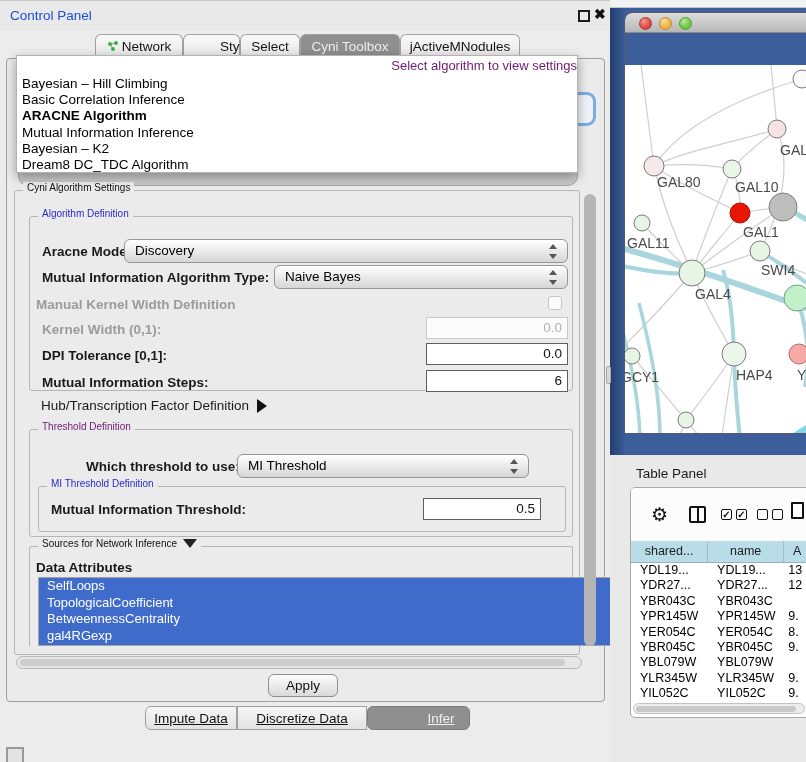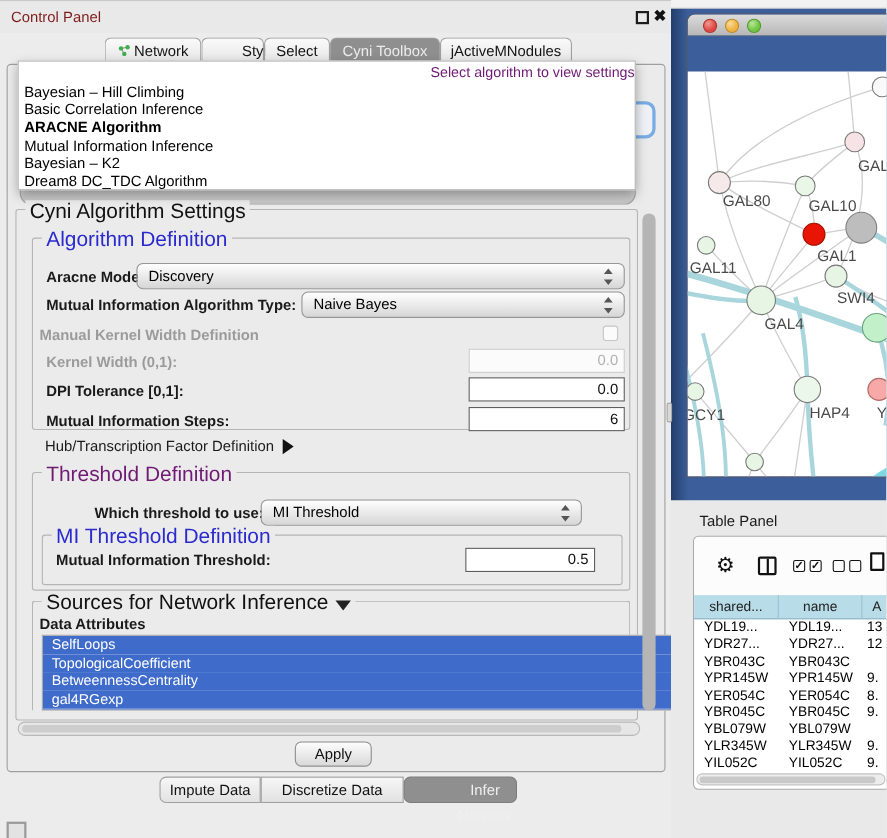--- a/index.html
+++ b/index.html
@@ -4,41 +4,41 @@
 <style>
   * { margin:0; padding:0; box-sizing:border-box; }
   html,body { background:#ececec; }
   #screen {
     position:relative; width:806px; height:762px; overflow:hidden;
     font-family:"Liberation Sans", sans-serif; background:#ececec; color:#111;
   }
   .abs { position:absolute; }
   
   .titlebar { left:0; top:0; width:610px; height:30px; background:#e9e9e9; border-top:1px solid #c9c9c9; }
-  .titlebar .ttl { position:absolute; left:10px; top:7px; font-size:13.5px; color:#7f1d1d; }
+  .titlebar .ttl { position:absolute; left:10px; top:7px; font-size:13.5px; color:#1d4ed8; }
   .float-btn { position:absolute; left:578px; top:9px; width:12px; height:12px; border:2px solid #1c1c1c; background:transparent; }
   .close-btn { position:absolute; left:594px; top:5px; font-size:14px; font-weight:bold; color:#111; }
   .tab { position:absolute; top:34px; height:25px; line-height:24px; text-align:center; font-size:13.5px;
          background:linear-gradient(#fafafa,#e4e4e4); border:1px solid #a0a0a0; border-bottom:none;
          border-radius:6px 6px 0 0; color:#141414; }
   .tab.sel { background:#8f8f8f; color:#ededed; }
   .inner-panel { left:6px; top:58px; width:599px; height:644px; background:#ebebeb; border:1px solid #9f9f9f; border-radius:4px; }
   
   .focus-btn { left:570px; top:92px; width:26px; height:34px; border-radius:9px; border:3px solid #79ace4; background:#eef2f6; }
   .combo-sliver { left:18px; top:156px; width:560px; height:30px; border:1px solid #a6a6a6; border-radius:0 0 10px 10px;
                   background:linear-gradient(#dedede,#c6c6c6); }
   
   .popup { left:16px; top:55px; width:562px; height:118px; background:#fff; border:1px solid #b3b3b3;
            box-shadow:0 4px 10px rgba(0,0,0,.35); z-index:30; }
   .popup .ph { height:20px; line-height:20px; text-align:right; color:#701a75; font-size:13px; }
   .popup li { list-style:none; height:16.2px; line-height:16.2px; font-size:13.5px; padding-left:5px; color:#000; }
   .popup li.bold { font-weight:bold; }
   
   .fset { position:absolute; border:1px solid #b5b5b5; border-radius:3px; }
-  .fset > .legend { position:absolute; top:-9px; left:8px; background:#ebebeb; padding:0 4px; font-size:19px; white-space:nowrap; }
+  .fset > .legend { position:absolute; top:-9px; left:8px; background:#ebebeb; padding:0 4px; font-size:10px; white-space:nowrap; }
   .leg-blue { color:#2a2ace; }
   .leg-green { color:#701a75; }
   .lbl { position:absolute; font-size:13.5px; font-weight:bold; color:#1a1a1a; white-space:nowrap; }
   .lbl.dis { color:#9b9b9b; }
   .lbl.norm { font-weight:normal; }
   .combo { position:absolute; height:24px; border:1px solid #969696; border-radius:6px;
            background:linear-gradient(#ffffff,#d6d6d6); font-size:13.5px; line-height:22px; padding-left:10px; color:#000; }
   .spin { position:absolute; right:9px; top:4px; width:9px; height:15px; }
   .spin:before, .spin:after { content:""; position:absolute; left:0; border-left:4.5px solid transparent; border-right:4.5px solid transparent; }
   .spin:before { top:0; border-bottom:5px solid #555; }
@@ -52,21 +52,21 @@
               border-top:9px solid #222; vertical-align:-1px; margin-left:6px; }
   .listbox { position:absolute; background:#fff; border:1px solid #a3a3a3; overflow:hidden; }
   .litem { height:16.6px; line-height:16.6px; font-size:13px; color:#fff; background:#3f6bcb; padding-left:8px; width:calc(100% - 15px); }
   .vthumb { position:absolute; background:#9b9b9b; border-radius:5px; }
   .scroll-thumb-v { left:584px; top:194px; width:12px; height:452px; background:#b5b5b5; border-radius:6px; }
   .hscroll { left:16px; top:656px; width:566px; height:13px; background:#e6e6e6; border:1px solid #b8b8b8; border-radius:7px; }
   .hscroll .th { position:absolute; left:3px; top:2px; width:545px; height:7px; background:#cdcdcd; border-radius:4px; }
   .apply { left:268px; top:674px; width:70px; height:23px; border:1px solid #8e8e8e; border-radius:6px;
            background:linear-gradient(#fdfdfd,#d9d9d9); font-size:13.5px; text-align:center; line-height:21px; }
   .btab { position:absolute; top:706px; height:24px; line-height:23px; text-align:center; font-size:13.5px;
-          background:linear-gradient(#f6f6f6,#e2e2e2); border:1px solid #a0a0a0; color:#121212; }
+          background:linear-gradient(#f6f6f6,#e2e2e2); border:1px solid #a0a0a0; color:#121212;text-decoration:underline; }
   .btab.first { border-radius:6px 0 0 6px; }
   .btab.sel { background:#8f8f8f; color:#efefef; border-radius:6px; border-color:#7d7d7d;padding-left:45px; }
   .mini-square { left:6px; top:747px; width:18px; height:20px; border:2px solid #9a9a9a; background:#e3e3e3; }
   .splitter { left:606px; top:366px; width:5px; height:18px; background:#d8d8d8; border:1px solid #a8a8a8; border-radius:2px; z-index:5; }
   
   .topstrip { left:610px; top:0; width:196px; height:8px; background:#f2f2f2; border-bottom:1px solid #c6c6c6; }
   .desktop { left:610px; top:8px; width:196px; height:447px; background:linear-gradient(90deg,#223e6c 0px,#3c5f9b 16px); }
   .netwin { left:625px; top:13px; width:182px; height:420px; border-radius:7px 0 0 0; box-shadow:0 0 0 1px #55596a; overflow:hidden; }
   .net-titlebar { position:absolute; left:0; top:0; width:100%; height:20px;
                   background:linear-gradient(#dcdcdc,#b7b7b7); border-bottom:1px solid #8a8a8a; border-radius:7px 0 0 0; }

